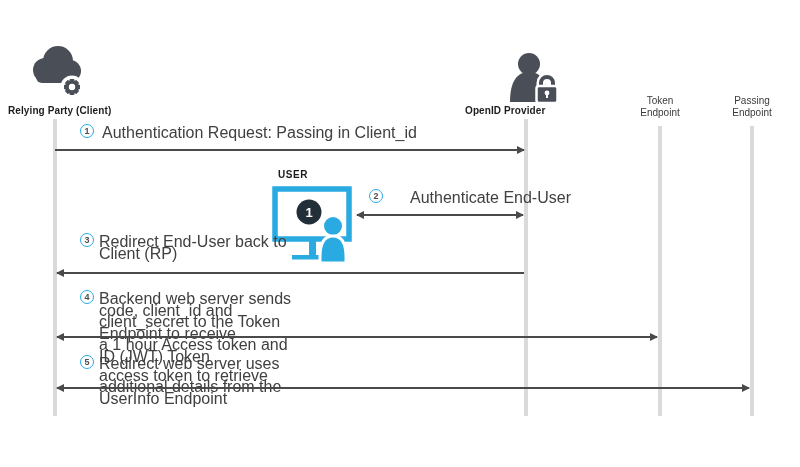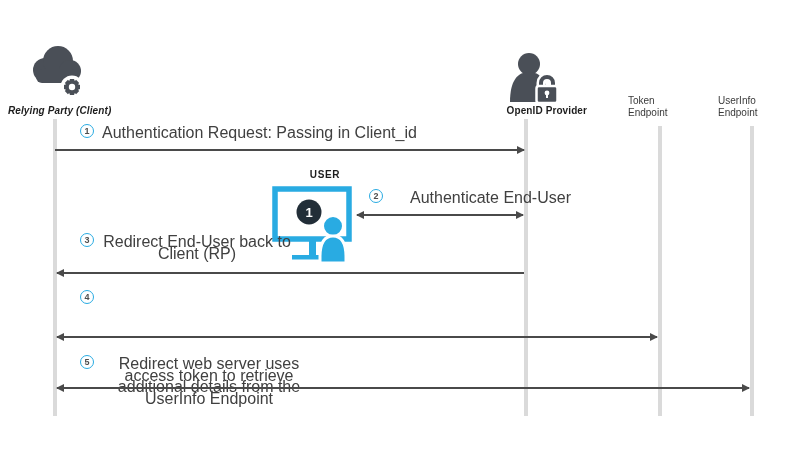--- a/index.html
+++ b/index.html
@@ -10,30 +10,30 @@
   .abs{position:absolute;}
   
   .lifeline{position:absolute;width:4px;background:#dadada;}
   
   .arrow{position:absolute;height:2px;background:#4a4a4a;}
   .ah{position:absolute;width:0;height:0;top:-3px;border-top:4px solid transparent;border-bottom:4px solid transparent;}
   .ah.l{left:-1px;border-right:8px solid #4a4a4a;}
   .ah.r{right:-1px;border-left:8px solid #4a4a4a;}
   
   .plabel{position:absolute;font-size:10px;font-weight:bold;color:#1d1d1d;letter-spacing:.1px;}
-  .elabel{position:absolute;font-size:10px;color:#3a3a3a;line-height:12px;}
+  .elabel{position:absolute;font-size:10px;color:#3a3a3a;line-height:12px;text-align:center;}
   
   .stepc{
     position:absolute;width:14px;height:14px;border:1.5px solid #29ABE2;border-radius:50%;
     background:#fff;color:#4d4d4d;font-size:9px;font-weight:bold;
     display:flex;align-items:center;justify-content:center;box-sizing:border-box;
   }
   .stept{position:absolute;font-size:16px;color:#404040;line-height:11.5px;}
-  .stept.center{text-align:center;}
-  .userlabel{position:absolute;font-size:10px;font-weight:bold;color:#1d1d1d;letter-spacing:.6px;text-align:right;}
+  .stept.center{}
+  .userlabel{position:absolute;font-size:10px;font-weight:bold;color:#1d1d1d;letter-spacing:.6px;text-align:left;}
 </style>
 </head>
 <body>
 
 <div class="canvas">
 
   <svg class="abs" style="left:27px;top:42px;" width="58" height="58" viewBox="0 0 58 58">
     <g fill="#4A4F57">
       <circle cx="18" cy="28" r="12"></circle>
       <circle cx="31" cy="19" r="15"></circle>
@@ -51,42 +51,42 @@
       <g transform="rotate(90 45 45)">
           <rect x="42.8" y="37" width="4.4" height="16"></rect>
         </g>
       <g transform="rotate(135 45 45)">
           <rect x="42.8" y="37" width="4.4" height="16"></rect>
         </g>
       <circle cx="45" cy="45" r="7"></circle>
     </g>
     <circle cx="45" cy="45" r="3.2" fill="#ffffff"></circle>
   </svg>
-  <div class="plabel" style="left:8px;top:105px;font-style:italic;">Relying Party (Client)</div>
+  <div class="plabel" style="left:8px;top:105px;">Relying Party (Client)</div>
 
   <svg class="abs" style="left:504px;top:53px;" width="56" height="52" viewBox="0 0 56 52">
     <g fill="#4A4F57">
       <circle cx="25" cy="11" r="11"></circle>
       <path d="M6,49 c0,-22 8,-30 19,-30 c11,0 19,8 19,30 z"></path>
     </g>
     <path d="M37,34 v-4 a6,6 0 0 1 12,0 v4" fill="none" stroke="#ffffff" stroke-width="9"></path>
     <path d="M37,34 v-4 a6,6 0 0 1 12,0 v4" fill="none" stroke="#4A4F57" stroke-width="4"></path>
     <rect x="32.5" y="33" width="21" height="17" rx="2.5" fill="#4A4F57" stroke="#ffffff" stroke-width="2.5"></rect>
     <circle cx="43" cy="40" r="2.4" fill="#ffffff"></circle>
     <rect x="42" y="40" width="2" height="5" fill="#ffffff"></rect>
   </svg>
-  <div class="plabel" style="left:465px;top:105px;width:122px;text-align:right;">OpenID Provider</div>
+  <div class="plabel" style="left:465px;top:105px;width:122px;text-align:left;">OpenID Provider</div>
 
   <div class="elabel" style="left:628px;top:95px;width:64px;">
     <div>Token</div>
     <div>Endpoint</div>
   </div>
 
   <div class="elabel" style="left:718px;top:95px;width:68px;">
-    <div>UserInfo</div>
+    <div>Passing</div>
     <div>Endpoint</div>
   </div>
 
   <div class="lifeline" style="left:53px;top:119px;height:297px;"></div>
   <div class="lifeline" style="left:524px;top:119px;height:297px;"></div>
   <div class="lifeline" style="left:658px;top:126px;height:290px;"></div>
   <div class="lifeline" style="left:750px;top:126px;height:290px;"></div>
 
   <div class="stepc" style="left:80px;top:124px;">1</div>
   <div class="stept" style="left:102px;top:127px;">Authentication Request: Passing in Client_id</div>
@@ -114,20 +114,25 @@
 
   <div class="stepc" style="left:80px;top:233px;">3</div>
   <div class="stept center" style="left:99px;top:236px;width:196px;">
     <div>Redirect End-User back to Client (RP)</div>
   </div>
   <div class="arrow" style="left:57px;top:272px;width:467px;">
     <div class="ah l"></div>
   </div>
 
   <div class="stepc" style="left:80px;top:290px;">4</div>
+  <div class="stept center" style="left:99px;top:293px;width:202px;">
+    <div>Backend web server sends code, client_id and</div>
+    <div>client_secret to the Token Endpoint to receive</div>
+    <div>a 1 hour Access token and ID (JWT) Token</div>
+  </div>
   <div class="arrow" style="left:57px;top:336px;width:600px;">
     <div class="ah l"></div>
     <div class="ah r"></div>
   </div>
 
   <div class="stepc" style="left:80px;top:355px;">5</div>
   <div class="stept center" style="left:99px;top:358px;width:220px;">
     <div>Redirect web server uses access token to retrieve</div>
     <div>additional details from the UserInfo Endpoint</div>
   </div>

